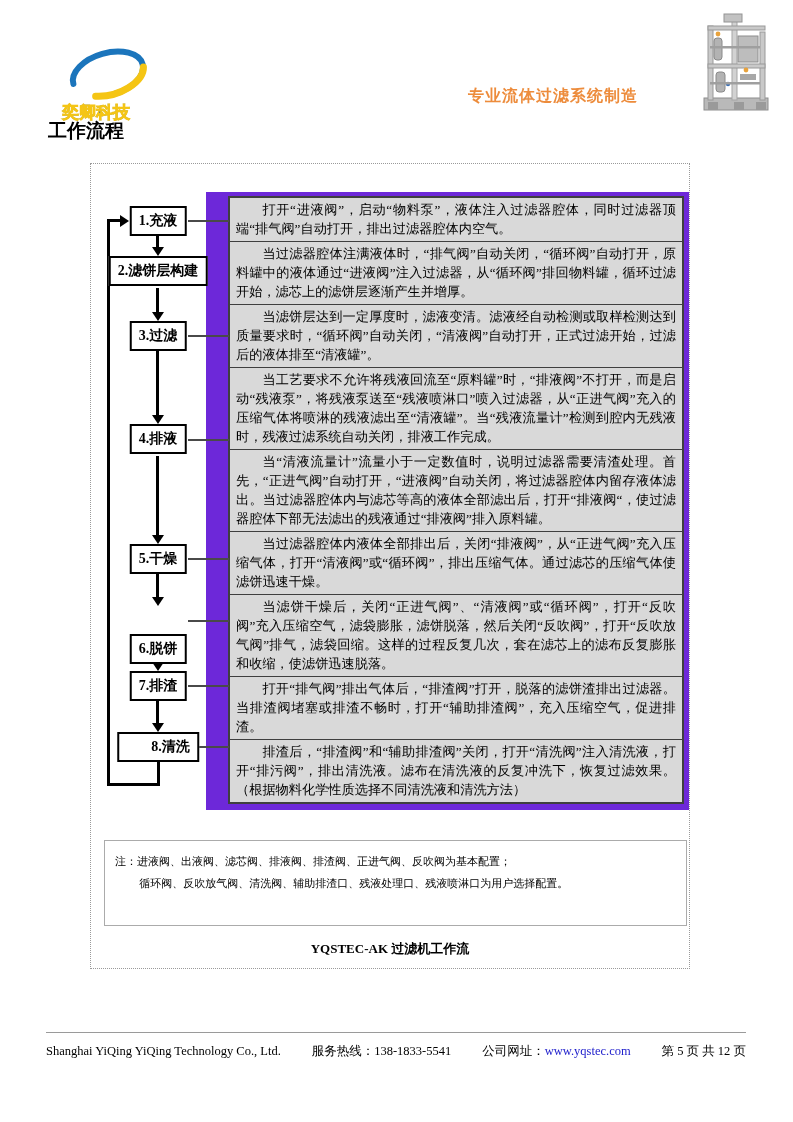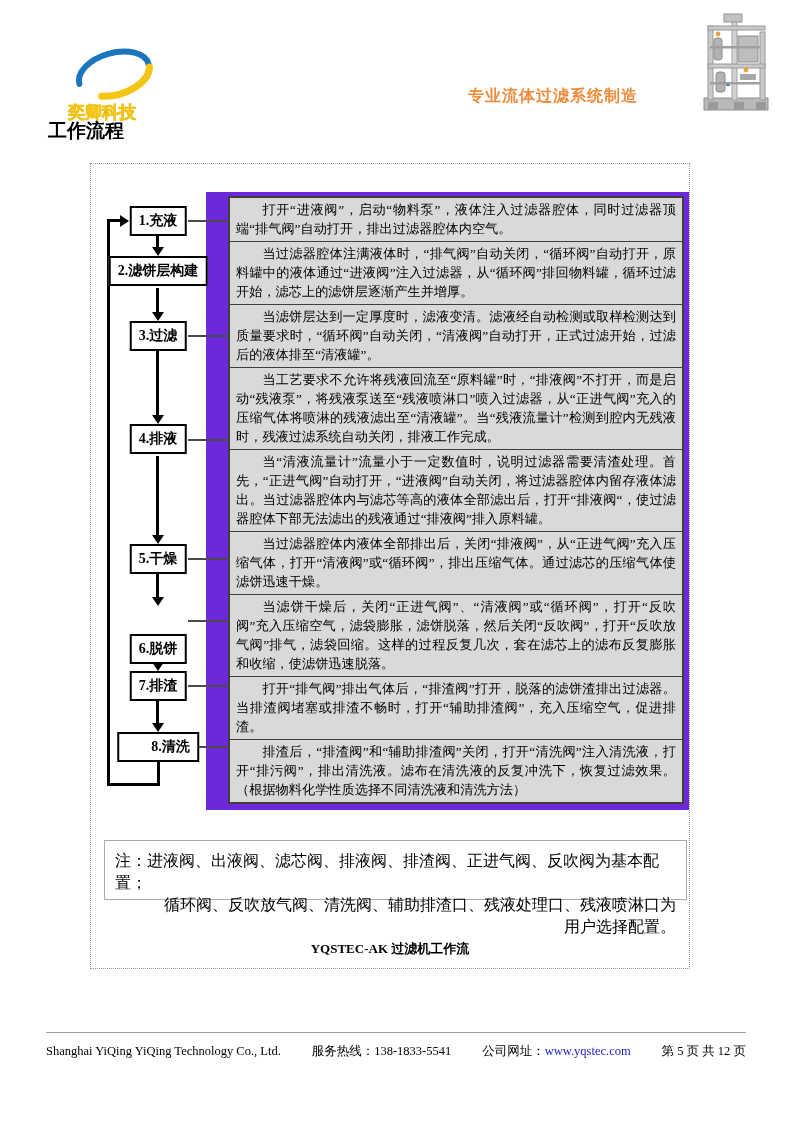--- a/index.html
+++ b/index.html
@@ -3,21 +3,21 @@
 <meta charset="utf-8">
 <style>
   * { margin:0; padding:0; box-sizing:border-box; }
   html,body { background:#fff; }
   body {
     width:793px; height:1122px; position:relative;
     font-family:"Liberation Serif","DejaVu Serif",serif;
     color:#000; overflow:hidden;
   }
   
-  .logo { position:absolute; left:66px; top:44px; width:110px; height:78px; }
+  .logo { position:absolute; left:60px; top:44px; width:110px; height:78px; }
   .slogan {
     position:absolute; left:468px; top:86px; width:240px;
     font-family:"Liberation Sans","DejaVu Sans",sans-serif;
     font-weight:bold; font-size:16px; color:#ED8C3C; letter-spacing:1px;
   }
   .machine { position:absolute; left:698px; top:12px; width:80px; height:102px; }
   .page-title {
     position:absolute; left:48px; top:118px;
     font-family:"Liberation Sans","DejaVu Sans",sans-serif;
     font-weight:bold; font-size:19px; color:#000;
@@ -63,24 +63,24 @@
     position:absolute; left:29px; top:51px; width:0; height:0;
     border-top:6px solid transparent; border-bottom:6px solid transparent;
     border-left:9px solid #000;
   }
   
   .conn { position:absolute; left:97px; width:41px; height:1.5px; background:#4a4a4a; z-index:1; }
   .c1{top:56px;} .c3{top:171px;} .c4{top:275px;} .c5{top:394px;}
   .c6{top:456px;} .c7{top:521px;} .c8{top:582px;}
   
   .note-box {
-    position:absolute; left:13px; top:676px; width:583px; height:60px;
-    border:1px solid #ababab; padding:9px 10px; font-size:16px; line-height:22px;
-  }
-  .note-line2 { padding-left:2.2em;text-align:right; }
+    position:absolute; left:13px; top:676px; width:583px; height:86px;
+    border:1px solid #ababab; padding:9px 10px; font-size:11px; line-height:22px;
+  }
+  .note-line2 { padding-left:2.2em; }
   
   .fig-caption {
     position:absolute; left:0; top:776px; width:100%;
     text-align:center; font-weight:bold; font-size:13px;
   }
   
   .footer {
     position:absolute; left:46px; top:1032px; width:700px;
     border-top:1px solid #9a9a9a; padding-top:10px;
     display:flex; justify-content:space-between; align-items:baseline;

